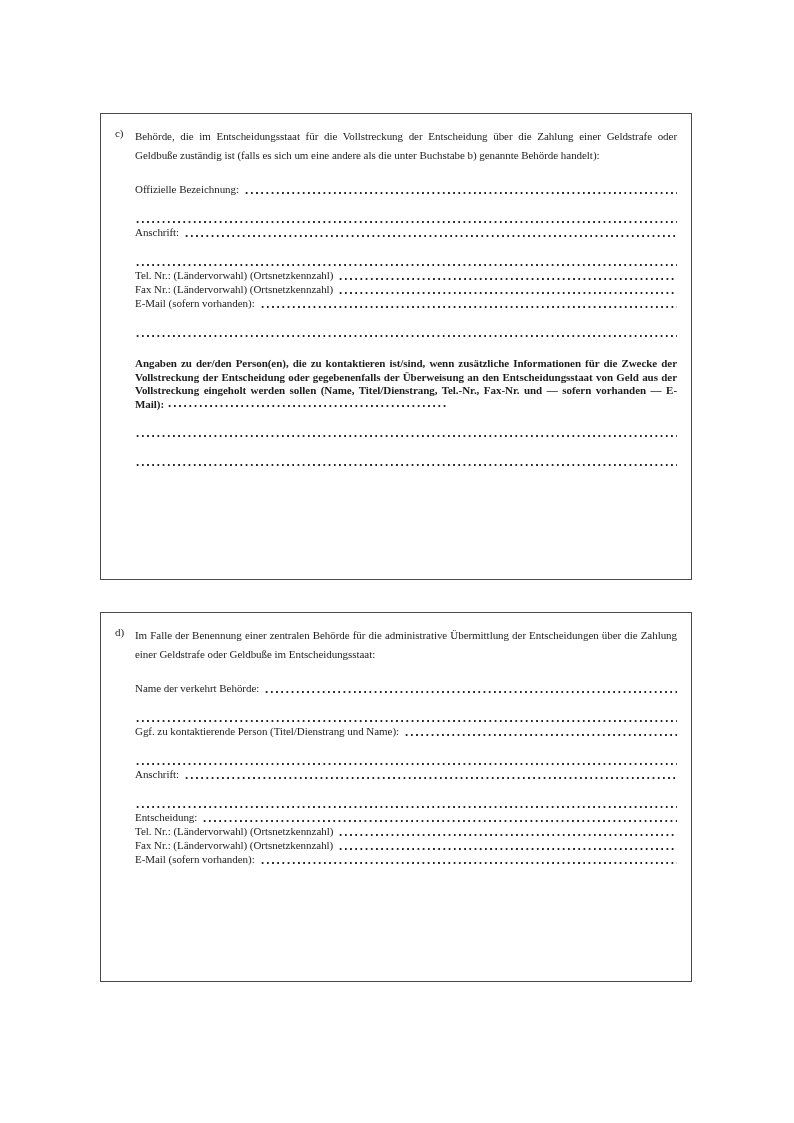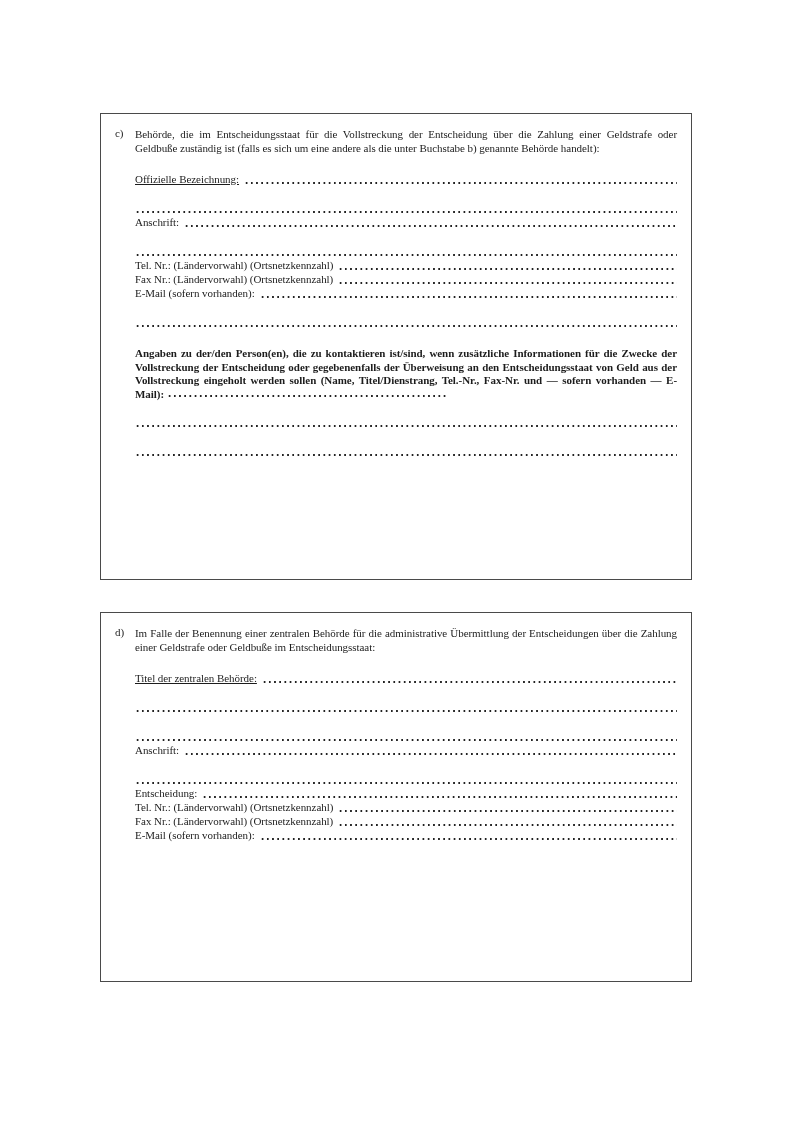--- a/index.html
+++ b/index.html
@@ -31,37 +31,37 @@
 
   .intro-row { display: flex; }
   .sec-label {
     flex: none;
     width: 20px;
   }
   .intro-text {
     flex: 1;
     margin: 0;
     text-align: justify;
-    line-height: 14px;
+    line-height: 19px;
   }
   .rows { margin-left: 20px; }
 
   
   .dotted {
     background-image: radial-gradient(circle, #222222 0.95px, rgba(0,0,0,0) 1.3px);
     background-size: 5.2px 4px;
     background-repeat: repeat-x;
   }
 
   .row {
     display: flex;
     align-items: baseline;
     height: 14px;
   }
-  .row.first { margin-top: 18px; text-decoration: underline; }
+  .row.first { margin-top: 18px; }
   .f-label {
     white-space: nowrap;
     padding-right: 5px;
   }
   .f-dots {
     flex: 1;
     align-self: stretch;
     background-position: left calc(100% - 2px);
   }
   .f-dots.gap { margin-left: 6px; }
@@ -135,25 +135,29 @@
   </div>
 
   <div class="box box-d">
     <div class="intro-row">
       <span class="sec-label">d)</span>
       <p class="intro-text">Im Falle der Benennung einer zentralen Behörde für die administrative Übermittlung der Entscheidungen über die Zahlung einer Geldstrafe oder Geldbuße im Entscheidungsstaat:</p>
     </div>
     <div class="rows">
 
       <div class="row first">
-        <span class="f-label">Titel der zentralen Behörde:</span>
+        <span class="f-label">Name der verkehrt Behörde:</span>
         <span class="f-dots dotted"></span>
       </div>
       <div class="dotline dotted"></div>
 
+      <div class="row">
+        <span class="f-label">Ggf. zu kontaktierende Person (Titel/Dienstrang und Name):</span>
+        <span class="f-dots dotted"></span>
+      </div>
       <div class="dotline dotted"></div>
 
       <div class="row">
         <span class="f-label">Anschrift:</span>
         <span class="f-dots dotted"></span>
       </div>
       <div class="dotline dotted"></div>
 
       <div class="row">
         <span class="f-label">Entscheidung:</span>

